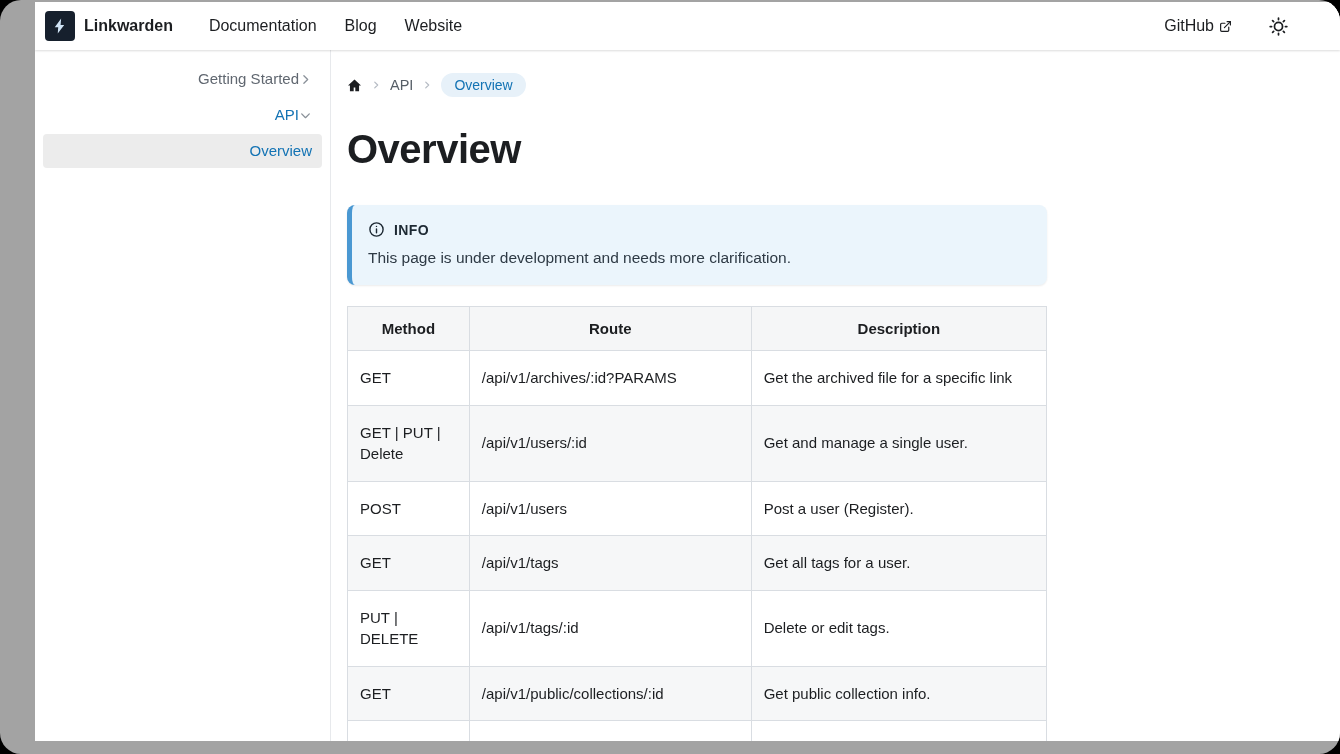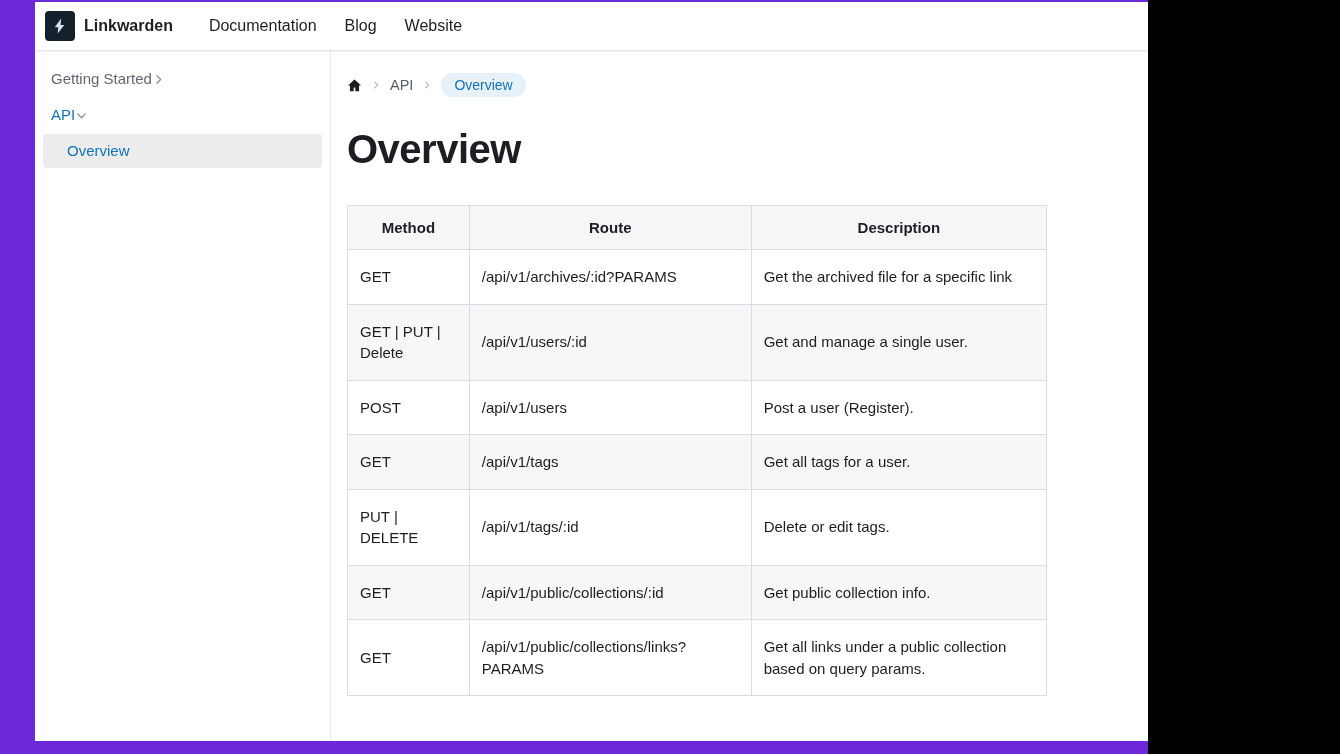--- a/index.html
+++ b/index.html
@@ -3,22 +3,22 @@
 <meta charset="utf-8">
 <style>
   * { box-sizing: border-box; }
   html,body { margin:0; padding:0; }
   body {
     background:#000;
     font-family:"Liberation Sans", sans-serif;
     -webkit-font-smoothing:antialiased;
   }
   .screen {
-    position:relative; width:1148px; height:754px;
-    background:#6d28d9; overflow:hidden;
+    position:relative; width:1340px; height:754px;
+    background:#a3a3a3; overflow:hidden;border-radius:21px;
   }
   .page {
     position:absolute; left:35px; top:2px;
     width:1305px; height:739px;
     background:#fff; display:flex; flex-direction:column; overflow:hidden;
   }
 
   
   .navbar {
     flex:0 0 48px; height:48px;
@@ -45,21 +45,21 @@
   .body-row { flex:1; display:flex; min-height:0; }
 
   
   .sidebar {
     flex:0 0 296px; width:296px;
     border-right:1px solid #e7e9ec;
     padding:12px 8px;
     background:#fff;
   }
   .side-item {
-    display:flex; align-items:center; justify-content:flex-start;
+    display:flex; align-items:center; justify-content:flex-end;
     padding:7px 10px 7px 8px; margin-bottom:2px;
     border-radius:4px;
     font-size:15px; font-weight:500; line-height:20px;
     color:var(--muted); cursor:pointer;
   }
   .side-item.accent { color:var(--accent); }
   .side-item.child {
     padding-left:24px;
     background:var(--sidebar_active_bg);
     color:var(--accent);
@@ -207,20 +207,33 @@
             <span class="crumb-sep">
               <svg width="10" height="10" viewBox="0 0 24 24" fill="none" stroke="currentColor" stroke-width="3" stroke-linecap="round" stroke-linejoin="round">
                   <path d="M9 5l7 7-7 7"></path>
                 </svg>
             </span>
             <span class="crumb-current">Overview</span>
           </div>
 
           <h1 class="doc-title">Overview</h1>
 
+          <div class="admonition">
+            <div class="adm-title">
+              <span>
+                <svg width="17" height="17" viewBox="0 0 24 24" fill="none" stroke="#1d2933" stroke-width="2" stroke-linecap="round">
+                  <circle cx="12" cy="12" r="9.3"></circle>
+                  <path d="M12 7.6h.01"></path>
+                    <path d="M12 11.3v5.4"></path>
+                </svg>
+              </span>
+              <span>INFO</span>
+            </div>
+            <div class="adm-body">This page is under development and needs more clarification.</div>
+          </div>
 
           <table class="api-table">
             <colgroup>
                 <col style="width:122px">
                 <col style="width:282px">
                 <col style="width:296px">
               </colgroup>
             <thead>
               <tr>
                   <th>Method</th>

